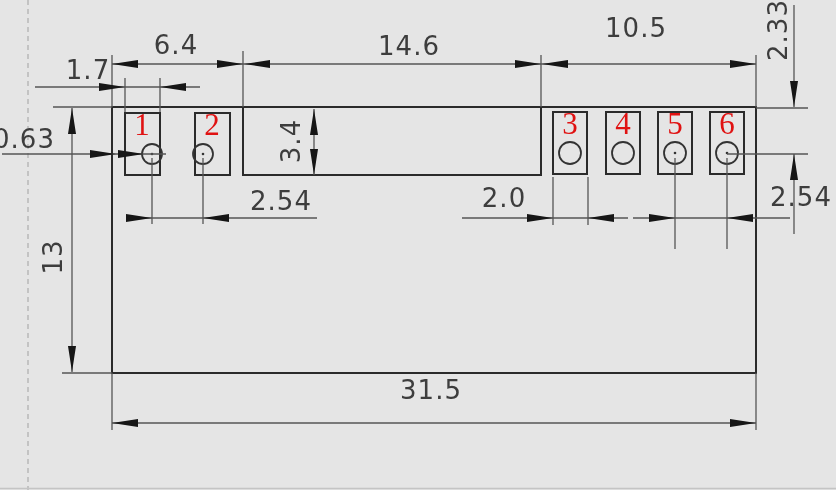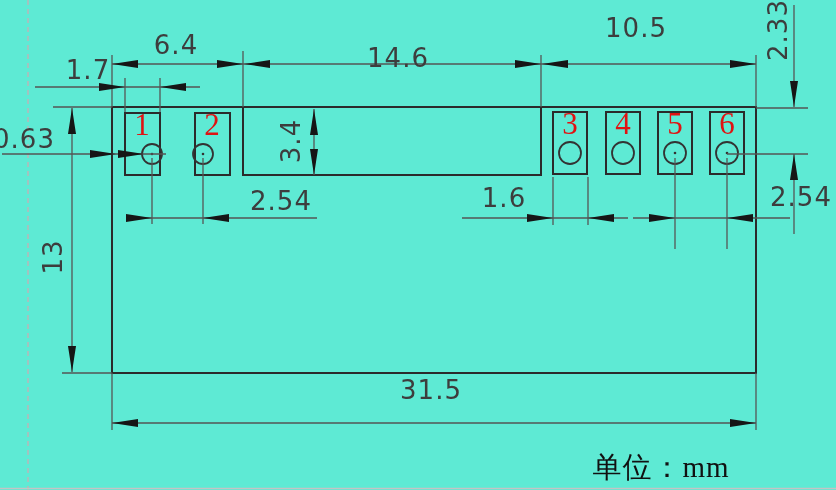--- a/index.html
+++ b/index.html
@@ -1,17 +1,17 @@
 <!DOCTYPE html>
 <html><head>
 <meta charset="utf-8">
 <style>
   html,body{margin:0;padding:0;background:#ffffff;}
   #stage{
-    position:relative;width:836px;height:490px;background:#5eead4;overflow:hidden;
+    position:relative;width:836px;height:490px;background:#e5e5e5;overflow:hidden;
     font-family:"DejaVu Sans","Liberation Sans",sans-serif;
   }
   #linework{position:absolute;left:0;top:0;}
   .dimtext{
     position:absolute;color:#3d3d3d;font-size:26px;line-height:1;
     letter-spacing:1px;white-space:nowrap;transform:translate(-50%,-50%);
     font-family:"DejaVu Sans","Liberation Sans",sans-serif;
   }
   .dimtext.rot{transform:translate(-50%,-50%) rotate(-90deg);}
   .padnum{
@@ -121,34 +121,33 @@
       <polygon class="arr" points="675,218 649,214 649,222"></polygon>
       <polygon class="arr" points="727,218 753,214 753,222"></polygon>
       <polygon class="arr" points="794,107 790,81 798,81"></polygon>
       <polygon class="arr" points="794,154 790,180 798,180"></polygon>
       <polygon class="arr" points="112,423 138,419 138,427"></polygon>
       <polygon class="arr" points="756,423 730,419 730,427"></polygon>
     </g>
   </svg>
 
   <div class="dimtext" style="left:176px;top:45px;">6.4</div>
-  <div class="dimtext" style="left:398px;top:46px;margin-top:12px;">14.6</div>
+  <div class="dimtext" style="left:409px;top:46px;">14.6</div>
   <div class="dimtext" style="left:636px;top:28px;">10.5</div>
   <div class="dimtext" style="left:58px;top:70px;margin-left:30px;">1.7</div>
   <div class="dimtext" style="left:24px;top:139px;">0.63</div>
   <div class="dimtext rot" style="left:291px;top:141px;">3.4</div>
   <div class="dimtext rot" style="left:778px;top:30px;">2.33</div>
   <div class="dimtext" style="left:281px;top:201px;">2.54</div>
-  <div class="dimtext" style="left:504px;top:198px;">1.6</div>
+  <div class="dimtext" style="left:504px;top:198px;">2.0</div>
   <div class="dimtext" style="left:801px;top:197px;">2.54</div>
   <div class="dimtext rot" style="left:53px;top:257px;">13</div>
   <div class="dimtext" style="left:431px;top:390px;">31.5</div>
 
   <div class="padnum" style="left:142px;top:124px;">1</div>
   <div class="padnum" style="left:212px;top:124px;">2</div>
   <div class="padnum" style="left:570px;top:123px;">3</div>
   <div class="padnum" style="left:623px;top:123px;">4</div>
   <div class="padnum" style="left:675px;top:123px;">5</div>
   <div class="padnum" style="left:727px;top:123px;">6</div>
 
-  <div class="unitnote" style="left:661px;top:467px;">单位：mm</div>
 
 </div>
 
 </body></html>

